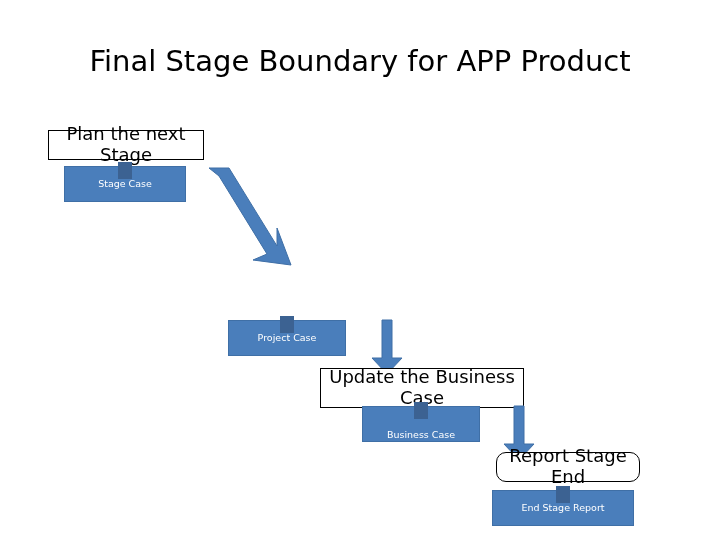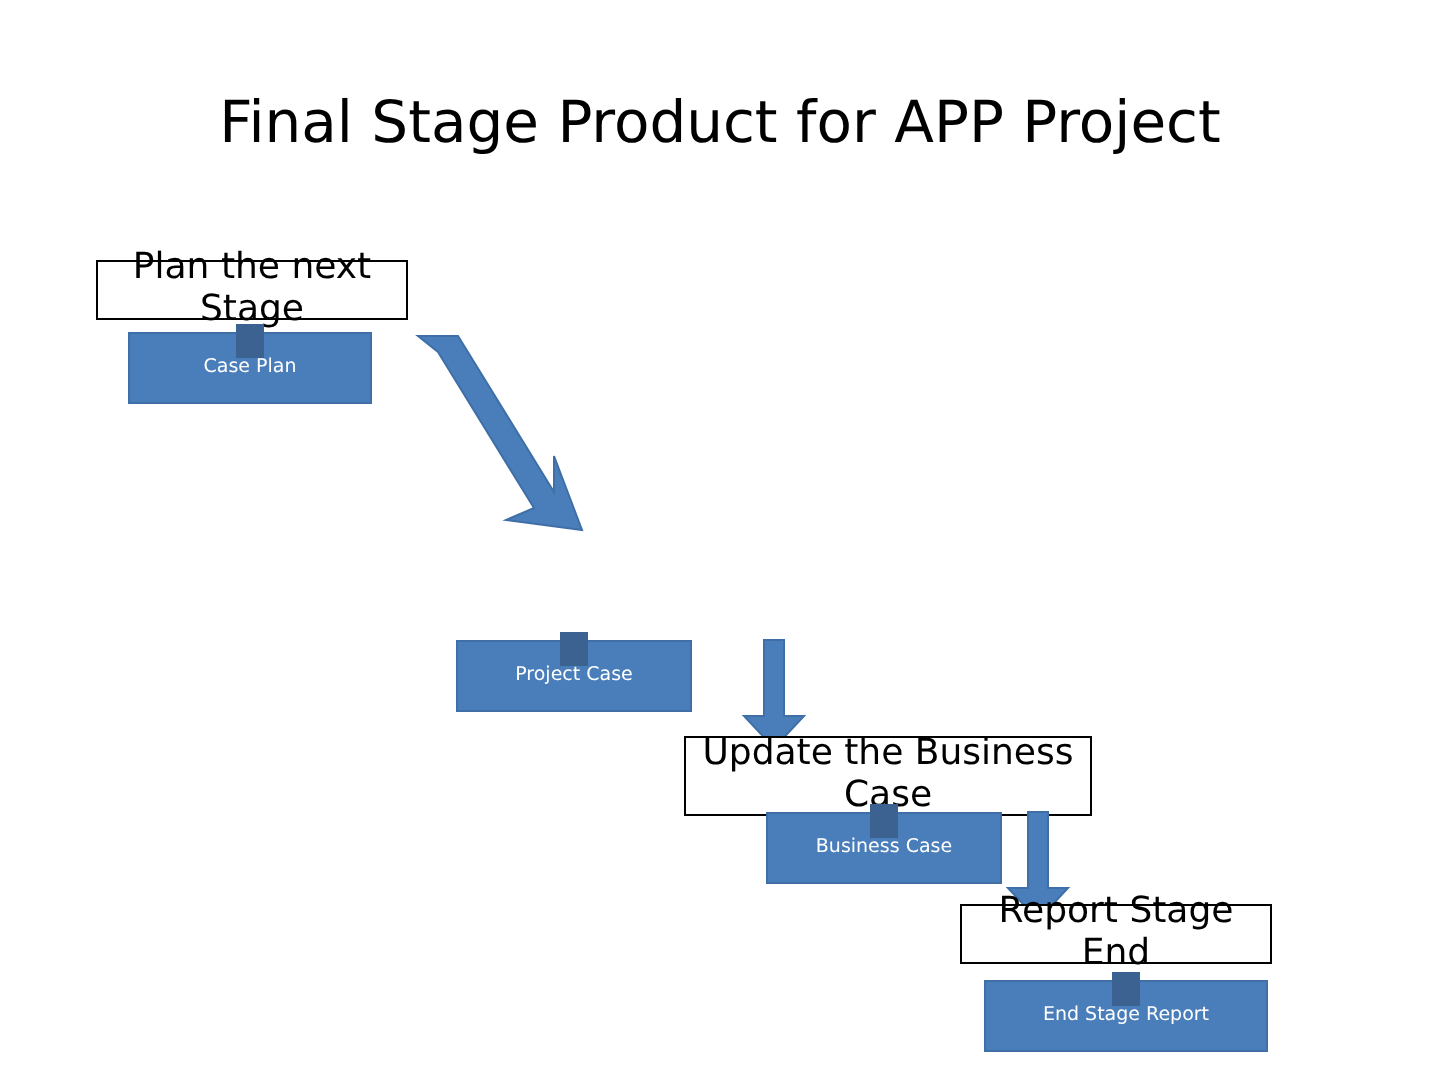--- a/index.html
+++ b/index.html
@@ -75,29 +75,29 @@
   .arrow svg {
     display: block;
     overflow: visible;
   }
 </style>
 </head>
 <body>
 
 <div id="slide">
 
-  <div id="title">Final Stage Product for APP Project</div>
+  <div id="title">Final Stage Boundary for APP Product</div>
 
   <div class="box box-white" style="left:48px; top:130px; width:156px; height:30px;">
     <span class="label">Plan the next Stage</span>
   </div>
 
   <div class="box box-blue" style="left:64px; top:166px; width:122px; height:36px;">
     <span class="doc-glyph"></span>
-    <span class="label">Case Plan</span>
+    <span class="label">Stage Case</span>
   </div>
 
 
 
   <div class="arrow" style="left:205px; top:168px; width:90px; height:105px;">
     <svg width="90" height="105" viewBox="0 0 90 105">
       <polygon points="4,0 24,0 72,78 72,60 86,97 48,92 62,86 14,8" fill="#4a7ebb" stroke="#3f6fa6" stroke-width="1"></polygon>
     </svg>
   </div>
 
@@ -106,36 +106,36 @@
     <span class="doc-glyph"></span>
     <span class="label">Project Case</span>
   </div>
 
   <div class="arrow" style="left:368px; top:320px; width:46px; height:56px;">
     <svg width="46" height="56" viewBox="0 0 46 56">
       <polygon points="14,0 24,0 24,38 34,38 19,54 4,38 14,38" fill="#4a7ebb" stroke="#3f6fa6" stroke-width="1"></polygon>
     </svg>
   </div>
 
-  <div class="box box-white" style="left:320px; top:368px; width:204px; height:40px;margin-left:22px;">
+  <div class="box box-white" style="left:320px; top:368px; width:204px; height:40px;">
     <span class="label">Update the Business Case</span>
   </div>
 
-  <div class="box box-blue" style="left:383px; top:406px; width:118px; height:36px;">
+  <div class="box box-blue" style="left:362px; top:406px; width:118px; height:36px;align-items:flex-end;">
     <span class="doc-glyph"></span>
     <span class="label">Business Case</span>
   </div>
 
   <div class="arrow" style="left:500px; top:406px; width:46px; height:56px;">
     <svg width="46" height="56" viewBox="0 0 46 56">
       <polygon points="14,0 24,0 24,38 34,38 19,54 4,38 14,38" fill="#4a7ebb" stroke="#3f6fa6" stroke-width="1"></polygon>
     </svg>
   </div>
 
-  <div class="box box-white" style="left:480px; top:452px; width:156px; height:30px;">
+  <div class="box box-white" style="left:496px; top:452px; width:144px; height:30px;border-radius:10px;">
     <span class="label">Report Stage End</span>
   </div>
 
   <div class="box box-blue" style="left:492px; top:490px; width:142px; height:36px;">
     <span class="doc-glyph"></span>
     <span class="label">End Stage Report</span>
   </div>
 
 </div>
 

